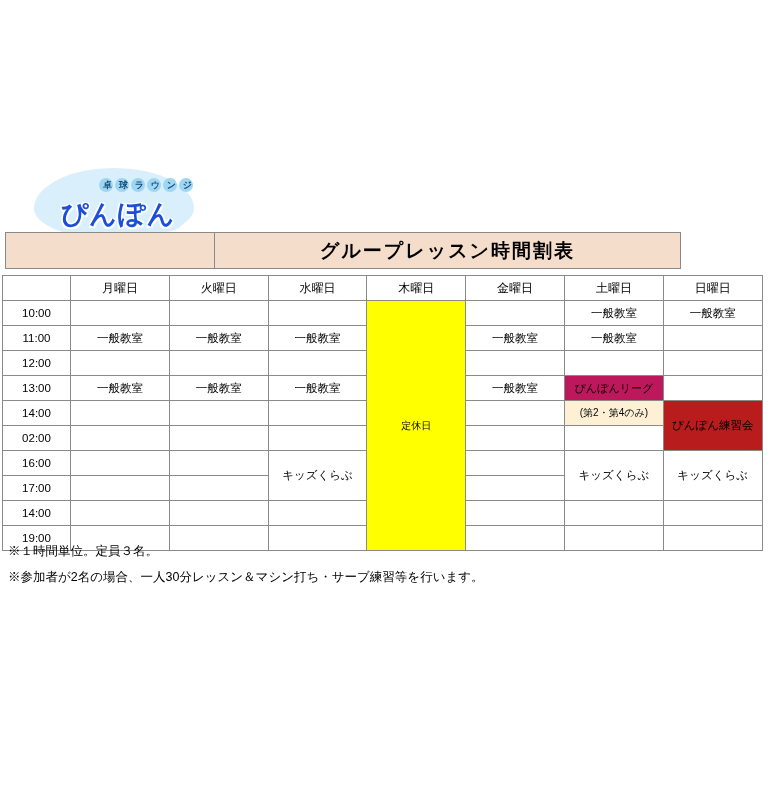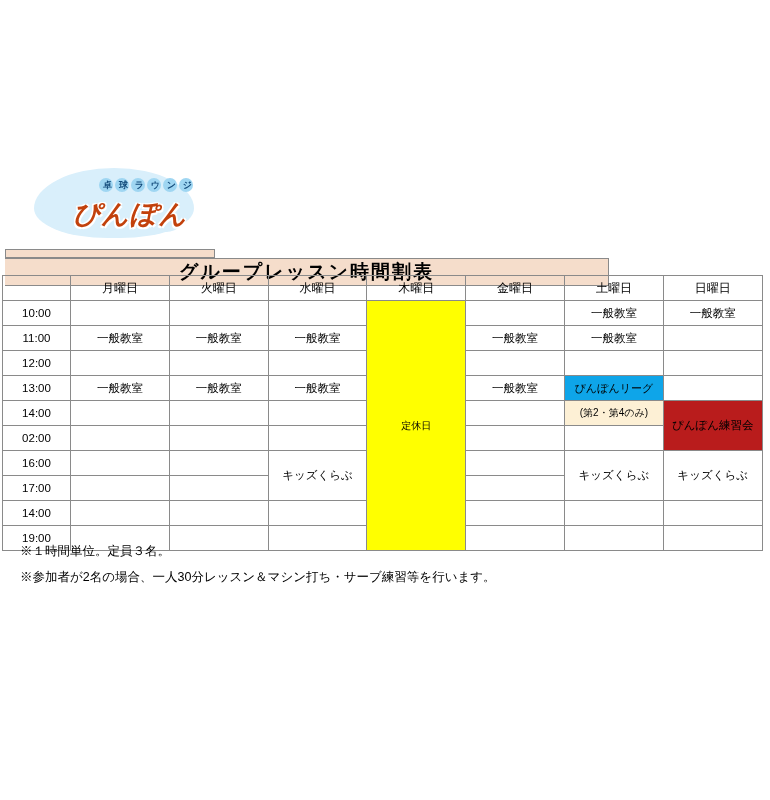--- a/index.html
+++ b/index.html
@@ -79,46 +79,44 @@
     color: #124a7a;
     border-radius: 50%;
     width: 14px;
     height: 14px;
     line-height: 14px;
     margin: 0 1px;
     font-size: 9px;
   }
   .logo-main {
     position: absolute;
-    left: 16px;
+    left: 4px;
     top: 28px;
     width: 160px;
     text-align: center;
     font-size: 27px;
     font-weight: bold;
-    color: #c2410c;
+    color: #1d4ed8;
     letter-spacing: 1px;
     z-index: 3;
     text-shadow:
       -1.5px -1.5px 0 #ffffff,
        1.5px -1.5px 0 #ffffff,
       -1.5px  1.5px 0 #ffffff,
        1.5px  1.5px 0 #ffffff;
-    font-style: italic;
   }
 
   
   .title-row {
     position: absolute;
     left: 5px;
-    top: 249px;
-    width: 604px;
+    top: 232px;
+    width: 676px;
     height: 37px;
     display: flex;
-    flex-direction: column;
   }
   .title-left {
     width: 210px;
     height: 100%;
     background: #f5ddcb;
     border: 1px solid #8a8a8a;
     box-sizing: border-box;
   }
   .title-main {
     flex: 1;
@@ -163,21 +161,21 @@
     font-size: 11.5px;
   }
   col.c-time { width: 68px; }
   col.c-day  { width: 98.8px; }
 
   td.closed {
     background: #ffff00;
     font-size: 10px;
   }
   td.league {
-    background: #0ea5e9;
+    background: #be185d;
     font-size: 11px;
   }
   td.league-sub {
     background: #fdf0d5;
     font-size: 10px;
   }
   td.practice {
     background: #b91c1c;
     font-size: 11.5px;
   }
@@ -185,21 +183,21 @@
   
   .notes {
     position: absolute;
     left: 8px;
     top: 545px;
     width: 740px;
     font-size: 12.5px;
     line-height: 1.0;
   }
   .notes p {
-    margin: 0 0 13px 12px;
+    margin: 0 0 13px 0;
   }
 </style>
 </head>
 <body>
 
 <div class="page">
 
   <div class="logo-wrap">
     <div class="logo-cloud"></div>
     <div class="logo-top">

